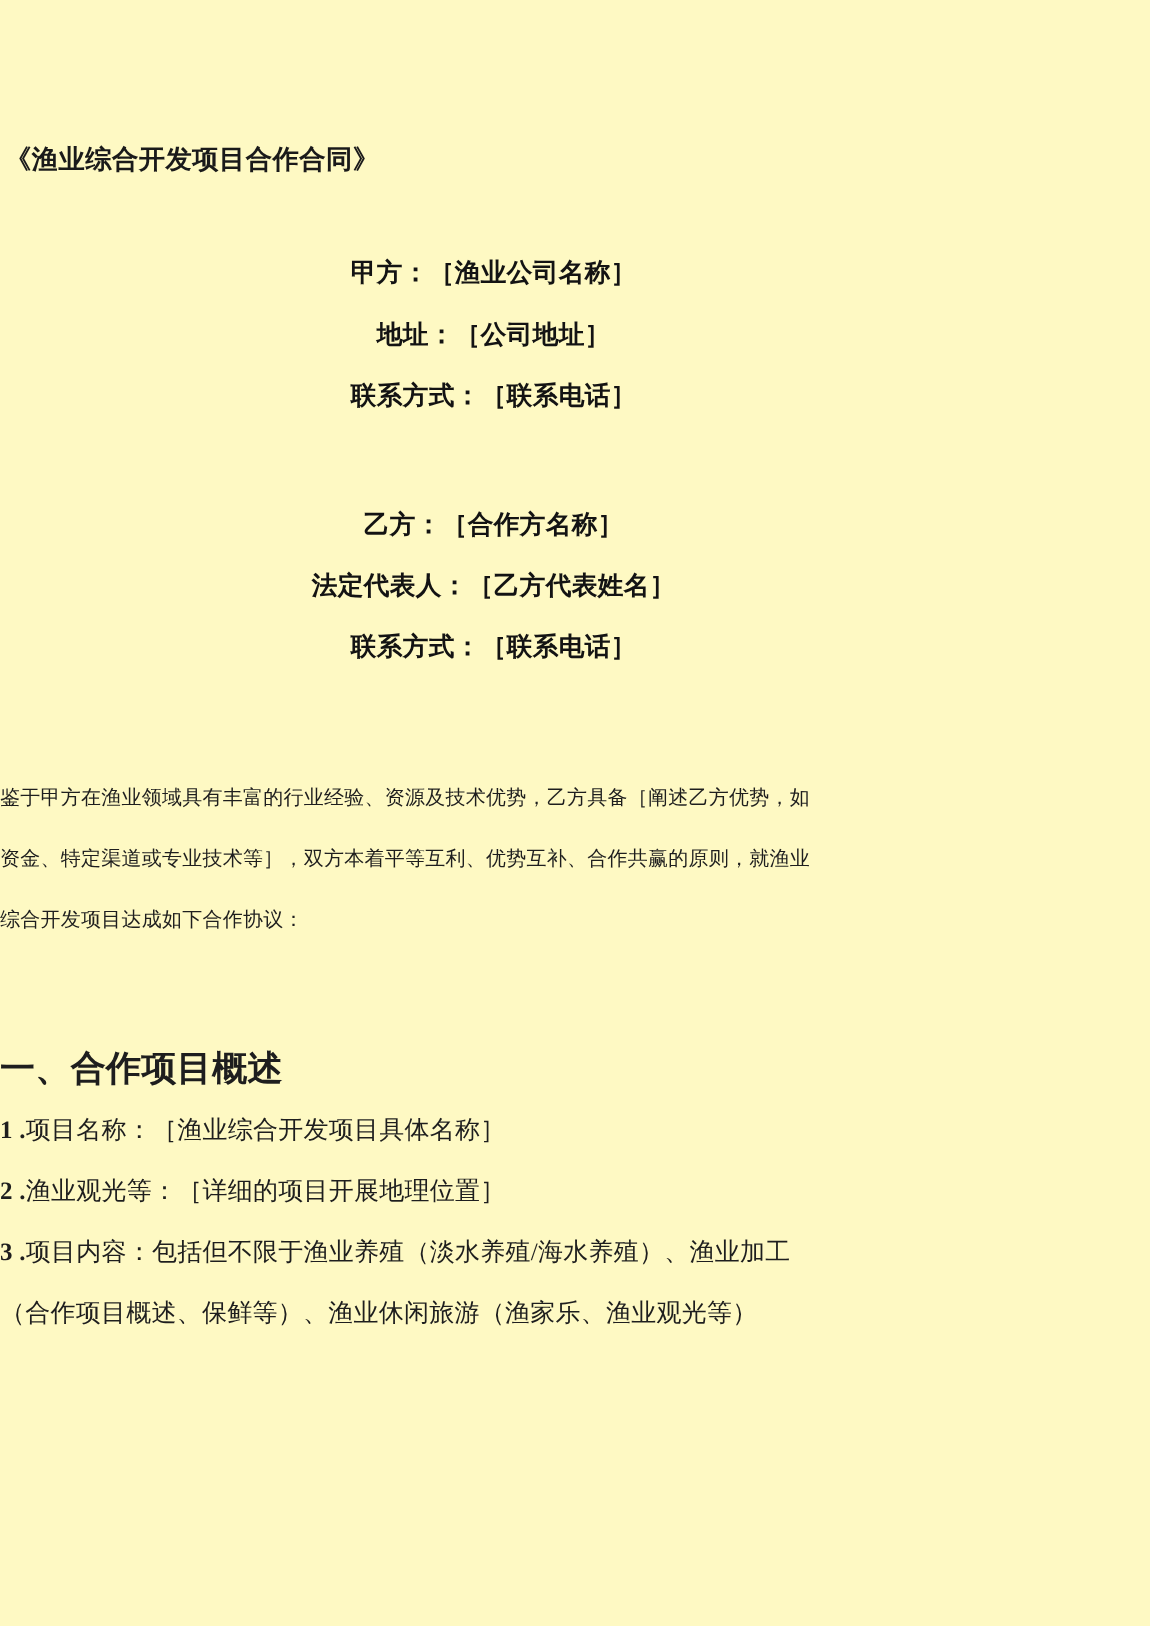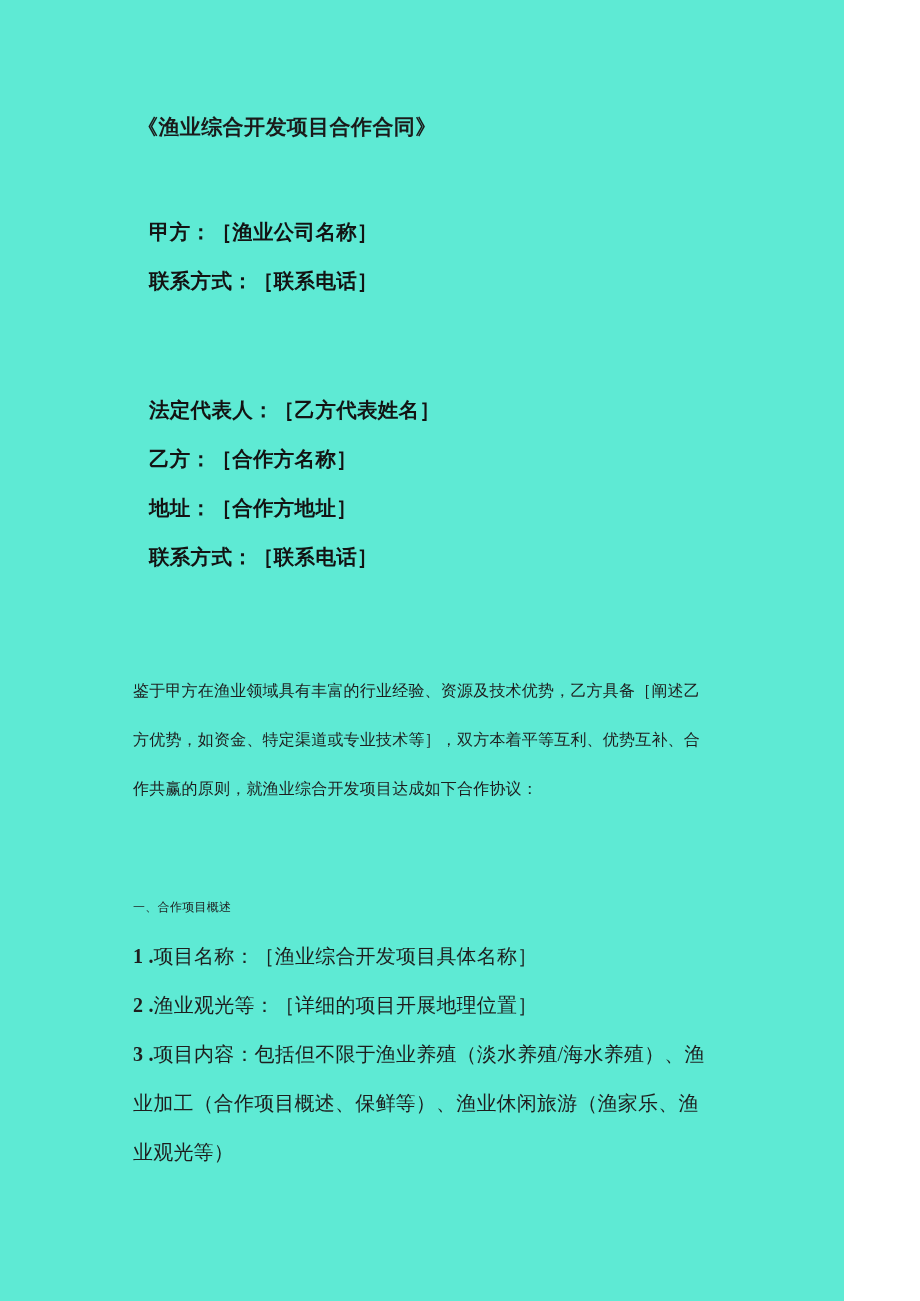--- a/index.html
+++ b/index.html
@@ -9,26 +9,25 @@
   }
   body {
     width: 920px;
     height: 1301px;
     font-family: "Liberation Serif", "DejaVu Serif", serif;
     color: #000000;
     -webkit-font-smoothing: antialiased;
   }
   .page {
     position: relative;
-    width: 844px;
+    width: 920px;
     height: 1301px;
-    background: #5eead4;
+    background: #fef9c3;
     overflow: hidden;
     box-sizing: border-box;
-    padding-left: 133px;
     padding-right: 130px;
     padding-top: 110px;
   }
   .doc-title {
     font-size: 21px;
     line-height: 34px;
     letter-spacing: 0.4px;
     color: #1a1a1a;
     margin: 0 0 0 4px;
     white-space: nowrap;
@@ -39,46 +38,47 @@
   .gap-block {
     height: 48px;
   }
   .gap-preamble {
     height: 52px;
   }
   .gap-section {
     height: 54px;
   }
   .party-block {
-    margin: 16px;
+    margin: 3px;
+    text-align: center;
   }
   .party-line {
     font-size: 20.5px;
     line-height: 49px;
     letter-spacing: 0.3px;
     color: #131313;
     font-weight: 600;
     white-space: nowrap;
   }
   .preamble {
     font-size: 16px;
     line-height: 49px;
     letter-spacing: 0.2px;
     color: #1e1e1e;
     font-weight: 400;
     text-align: left;
     max-width: 658px;
     word-break: break-all;
   }
   .section-heading {
-    font-size: 12px;
+    font-size: 28px;
     line-height: 49px;
     letter-spacing: 0.3px;
     color: #1e1e1e;
-    font-weight: 400;
+    font-weight: 700;
     white-space: nowrap;
   }
   .list-item {
     font-size: 20px;
     line-height: 49px;
     letter-spacing: 0.2px;
     color: #1e1e1e;
     font-weight: 400;
     max-width: 660px;
     word-break: break-all;
@@ -92,29 +92,29 @@
 <body>
 
 <div class="page">
 
   <h1 class="doc-title">《渔业综合开发项目合作合同》</h1>
 
   <div class="gap-title-party"></div>
 
   <div class="party-block">
     <div class="party-line">甲方：［渔业公司名称］</div>
+    <div class="party-line">地址：［公司地址］</div>
     <div class="party-line">联系方式：［联系电话］</div>
   </div>
 
   <div class="gap-block"></div>
 
   <div class="party-block">
+    <div class="party-line">乙方：［合作方名称］</div>
     <div class="party-line">法定代表人：［乙方代表姓名］</div>
-    <div class="party-line">乙方：［合作方名称］</div>
-    <div class="party-line">地址：［合作方地址］</div>
     <div class="party-line">联系方式：［联系电话］</div>
   </div>
 
   <div class="gap-preamble"></div>
 
   <p class="preamble">鉴于甲方在渔业领域具有丰富的行业经验、资源及技术优势，乙方具备［阐述乙方优势，如资金、特定渠道或专业技术等］，双方本着平等互利、优势互补、合作共赢的原则，就渔业综合开发项目达成如下合作协议：</p>
 
   <div class="gap-section"></div>
 
   <div class="section-heading">一、合作项目概述</div>

